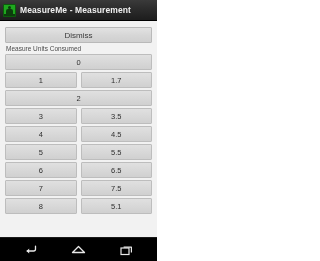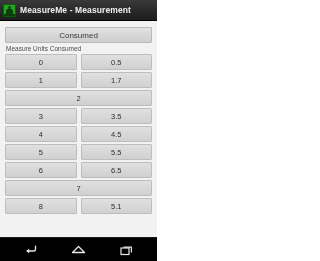--- a/index.html
+++ b/index.html
@@ -177,29 +177,28 @@
       <div class="glyph-head"></div>
       <div class="glyph-body"></div>
       <div class="glyph-base"></div>
     </div>
     <div class="title-text">MeasureMe - Measurement</div>
   </div>
 
   <div class="content">
 
     <div class="dismiss-wrap">
-      <button class="dismiss-btn">Consumed</button>
+      <button class="dismiss-btn">Dismiss</button>
     </div>
 
     <div class="section-label">Measure Units Consumed</div>
 
     <div class="table">
       <div class="table-row">
         <div class="cell">0</div>
-        <div class="cell">0.5</div>
       </div>
       <div class="table-row">
         <div class="cell">1</div>
         <div class="cell">1.7</div>
       </div>
       <div class="table-row">
         <div class="cell">2</div>
       </div>
       <div class="table-row">
         <div class="cell">3</div>
@@ -212,20 +211,21 @@
       <div class="table-row">
         <div class="cell">5</div>
         <div class="cell">5.5</div>
       </div>
       <div class="table-row">
         <div class="cell">6</div>
         <div class="cell">6.5</div>
       </div>
       <div class="table-row">
         <div class="cell">7</div>
+        <div class="cell">7.5</div>
       </div>
       <div class="table-row">
         <div class="cell">8</div>
         <div class="cell">5.1</div>
       </div>
     </div>
 
   </div>
 
   <div class="navbar">

